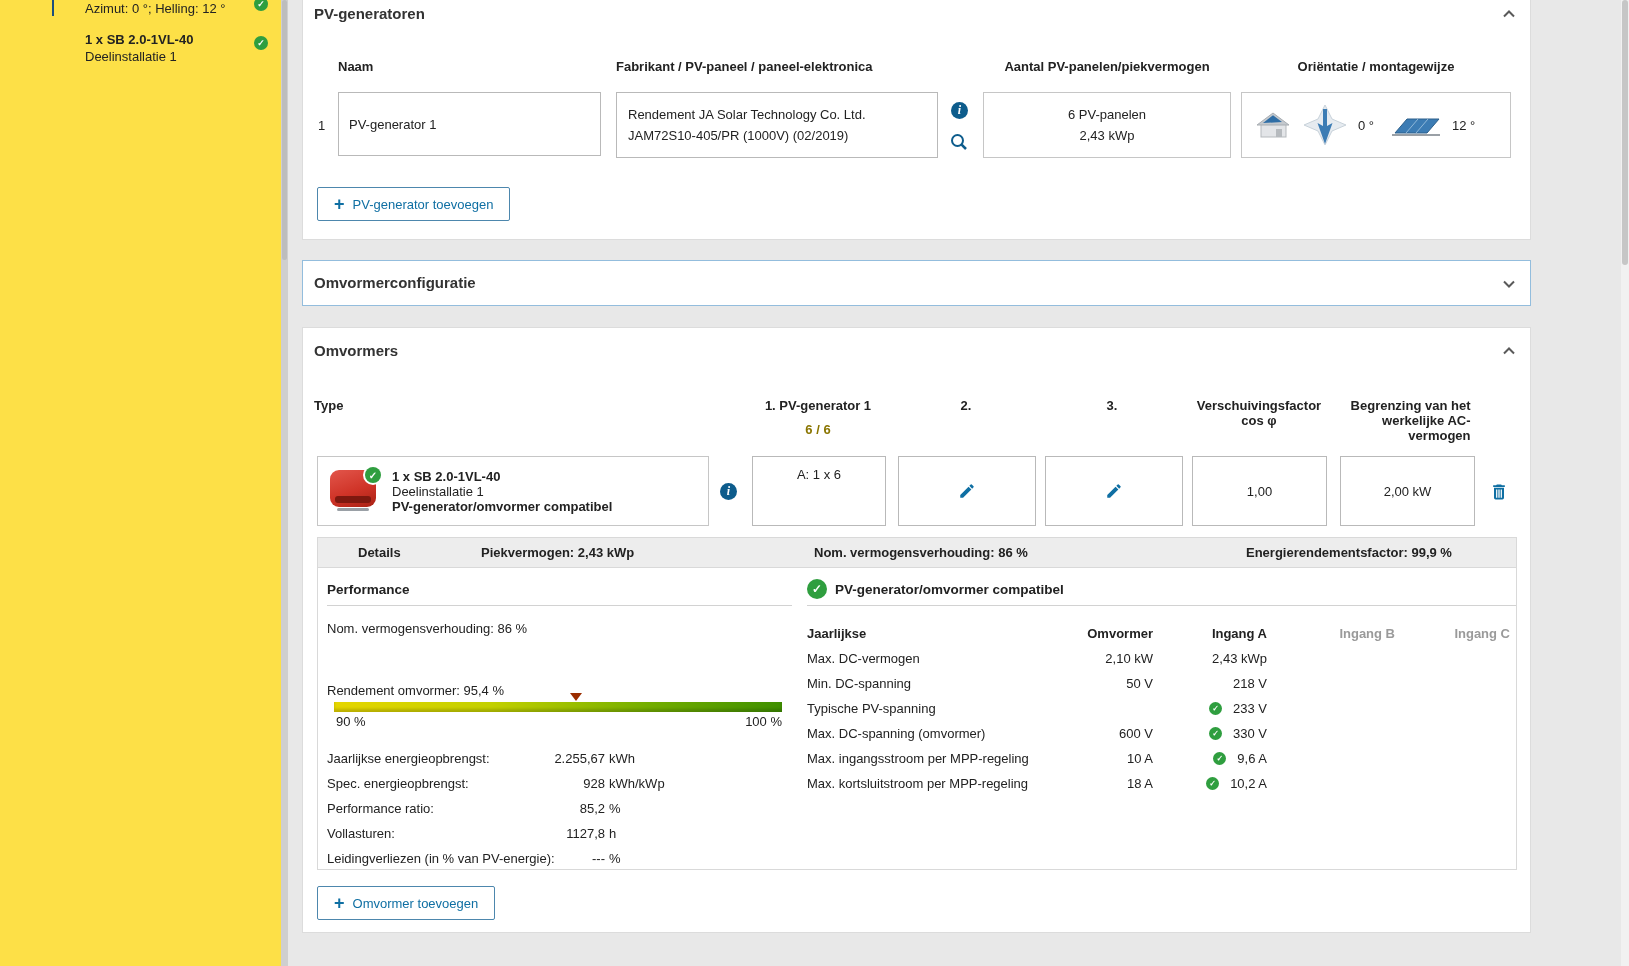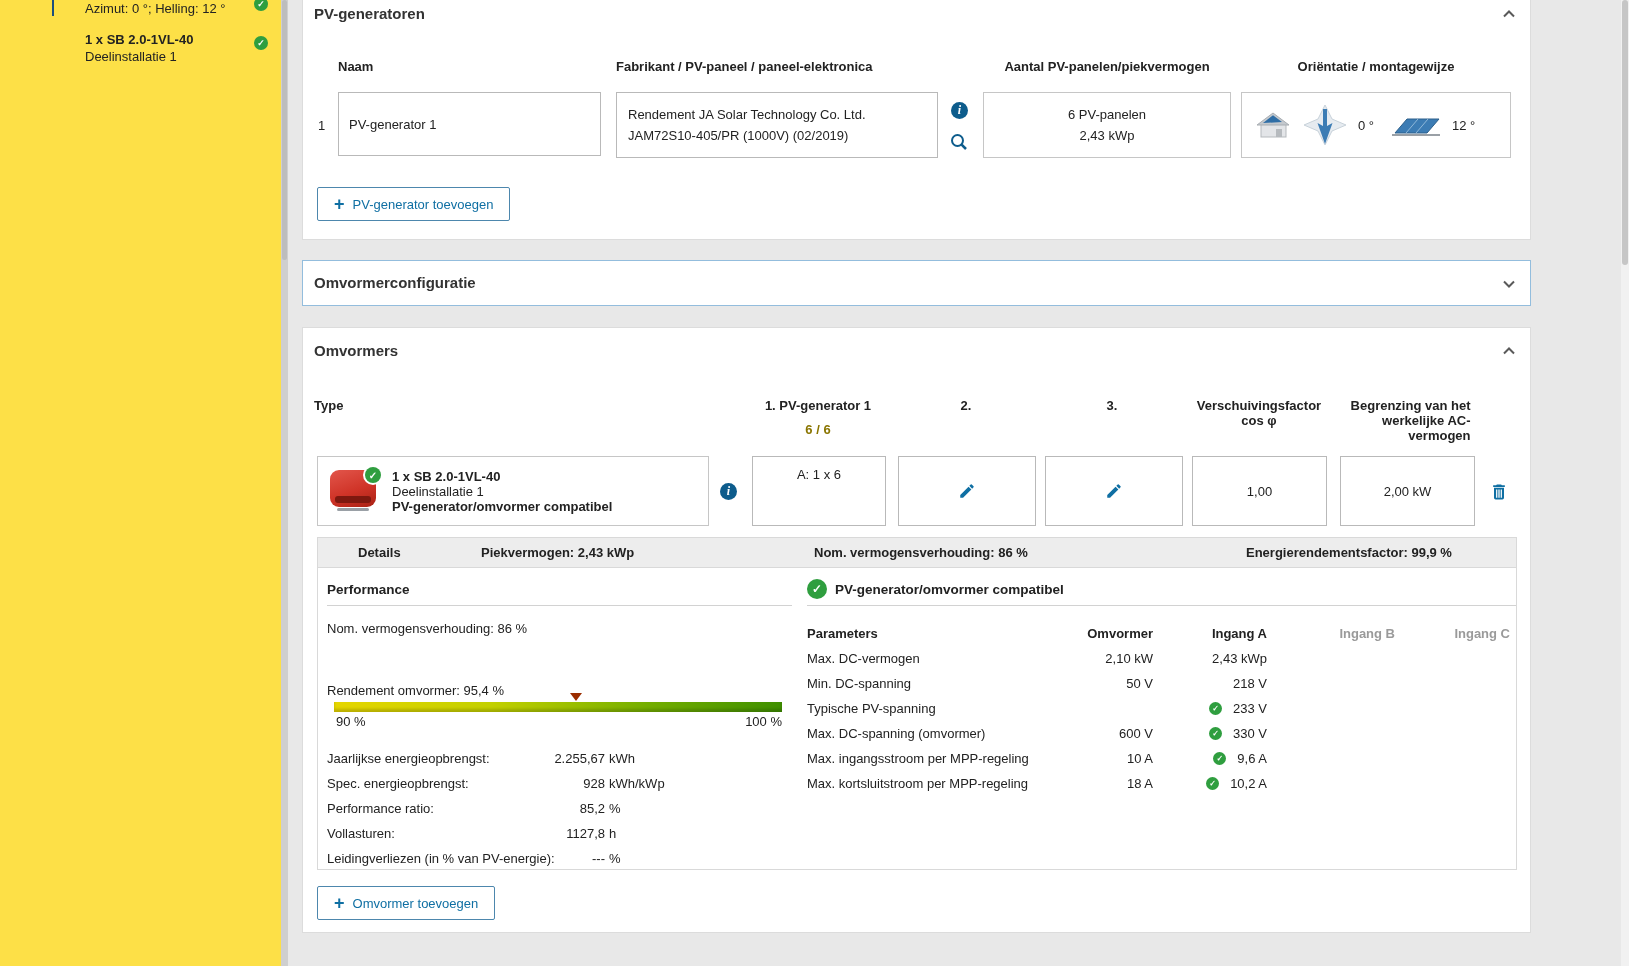--- a/index.html
+++ b/index.html
@@ -339,21 +339,21 @@
             </div>
           </div>
         </div>
 
         <div class="abs" style="left:489px; top:0; width:712px; height:301px;">
           <span class="ck ck20 abs" style="left:0; top:10px;"></span>
           <div class="abs bold" style="left:28px; top:13px; font-size:13.5px;">PV-generator/omvormer compatibel</div>
           <div class="hr abs" style="left:0; top:36px; width:710px;"></div>
 
           <div class="ctable-head abs" style="left:0; top:52px; width:703px;">
-            <span class="hcell">Parameters</span>
+            <span class="hcell">Jaarlijkse</span>
             <span class="hcell c-omv">Omvormer</span>
             <span class="hcell" style="text-align:right;">Ingang A</span>
             <span class="hcell c-bc">Ingang B</span>
             <span class="hcell c-bc">Ingang C</span>
           </div>
 
           <div class="abs" style="left:0; top:77px; width:703px;">
             <div class="ctable-row">
               <span>Max. DC-vermogen</span>
               <span class="c-omv">2,10 kW</span>

